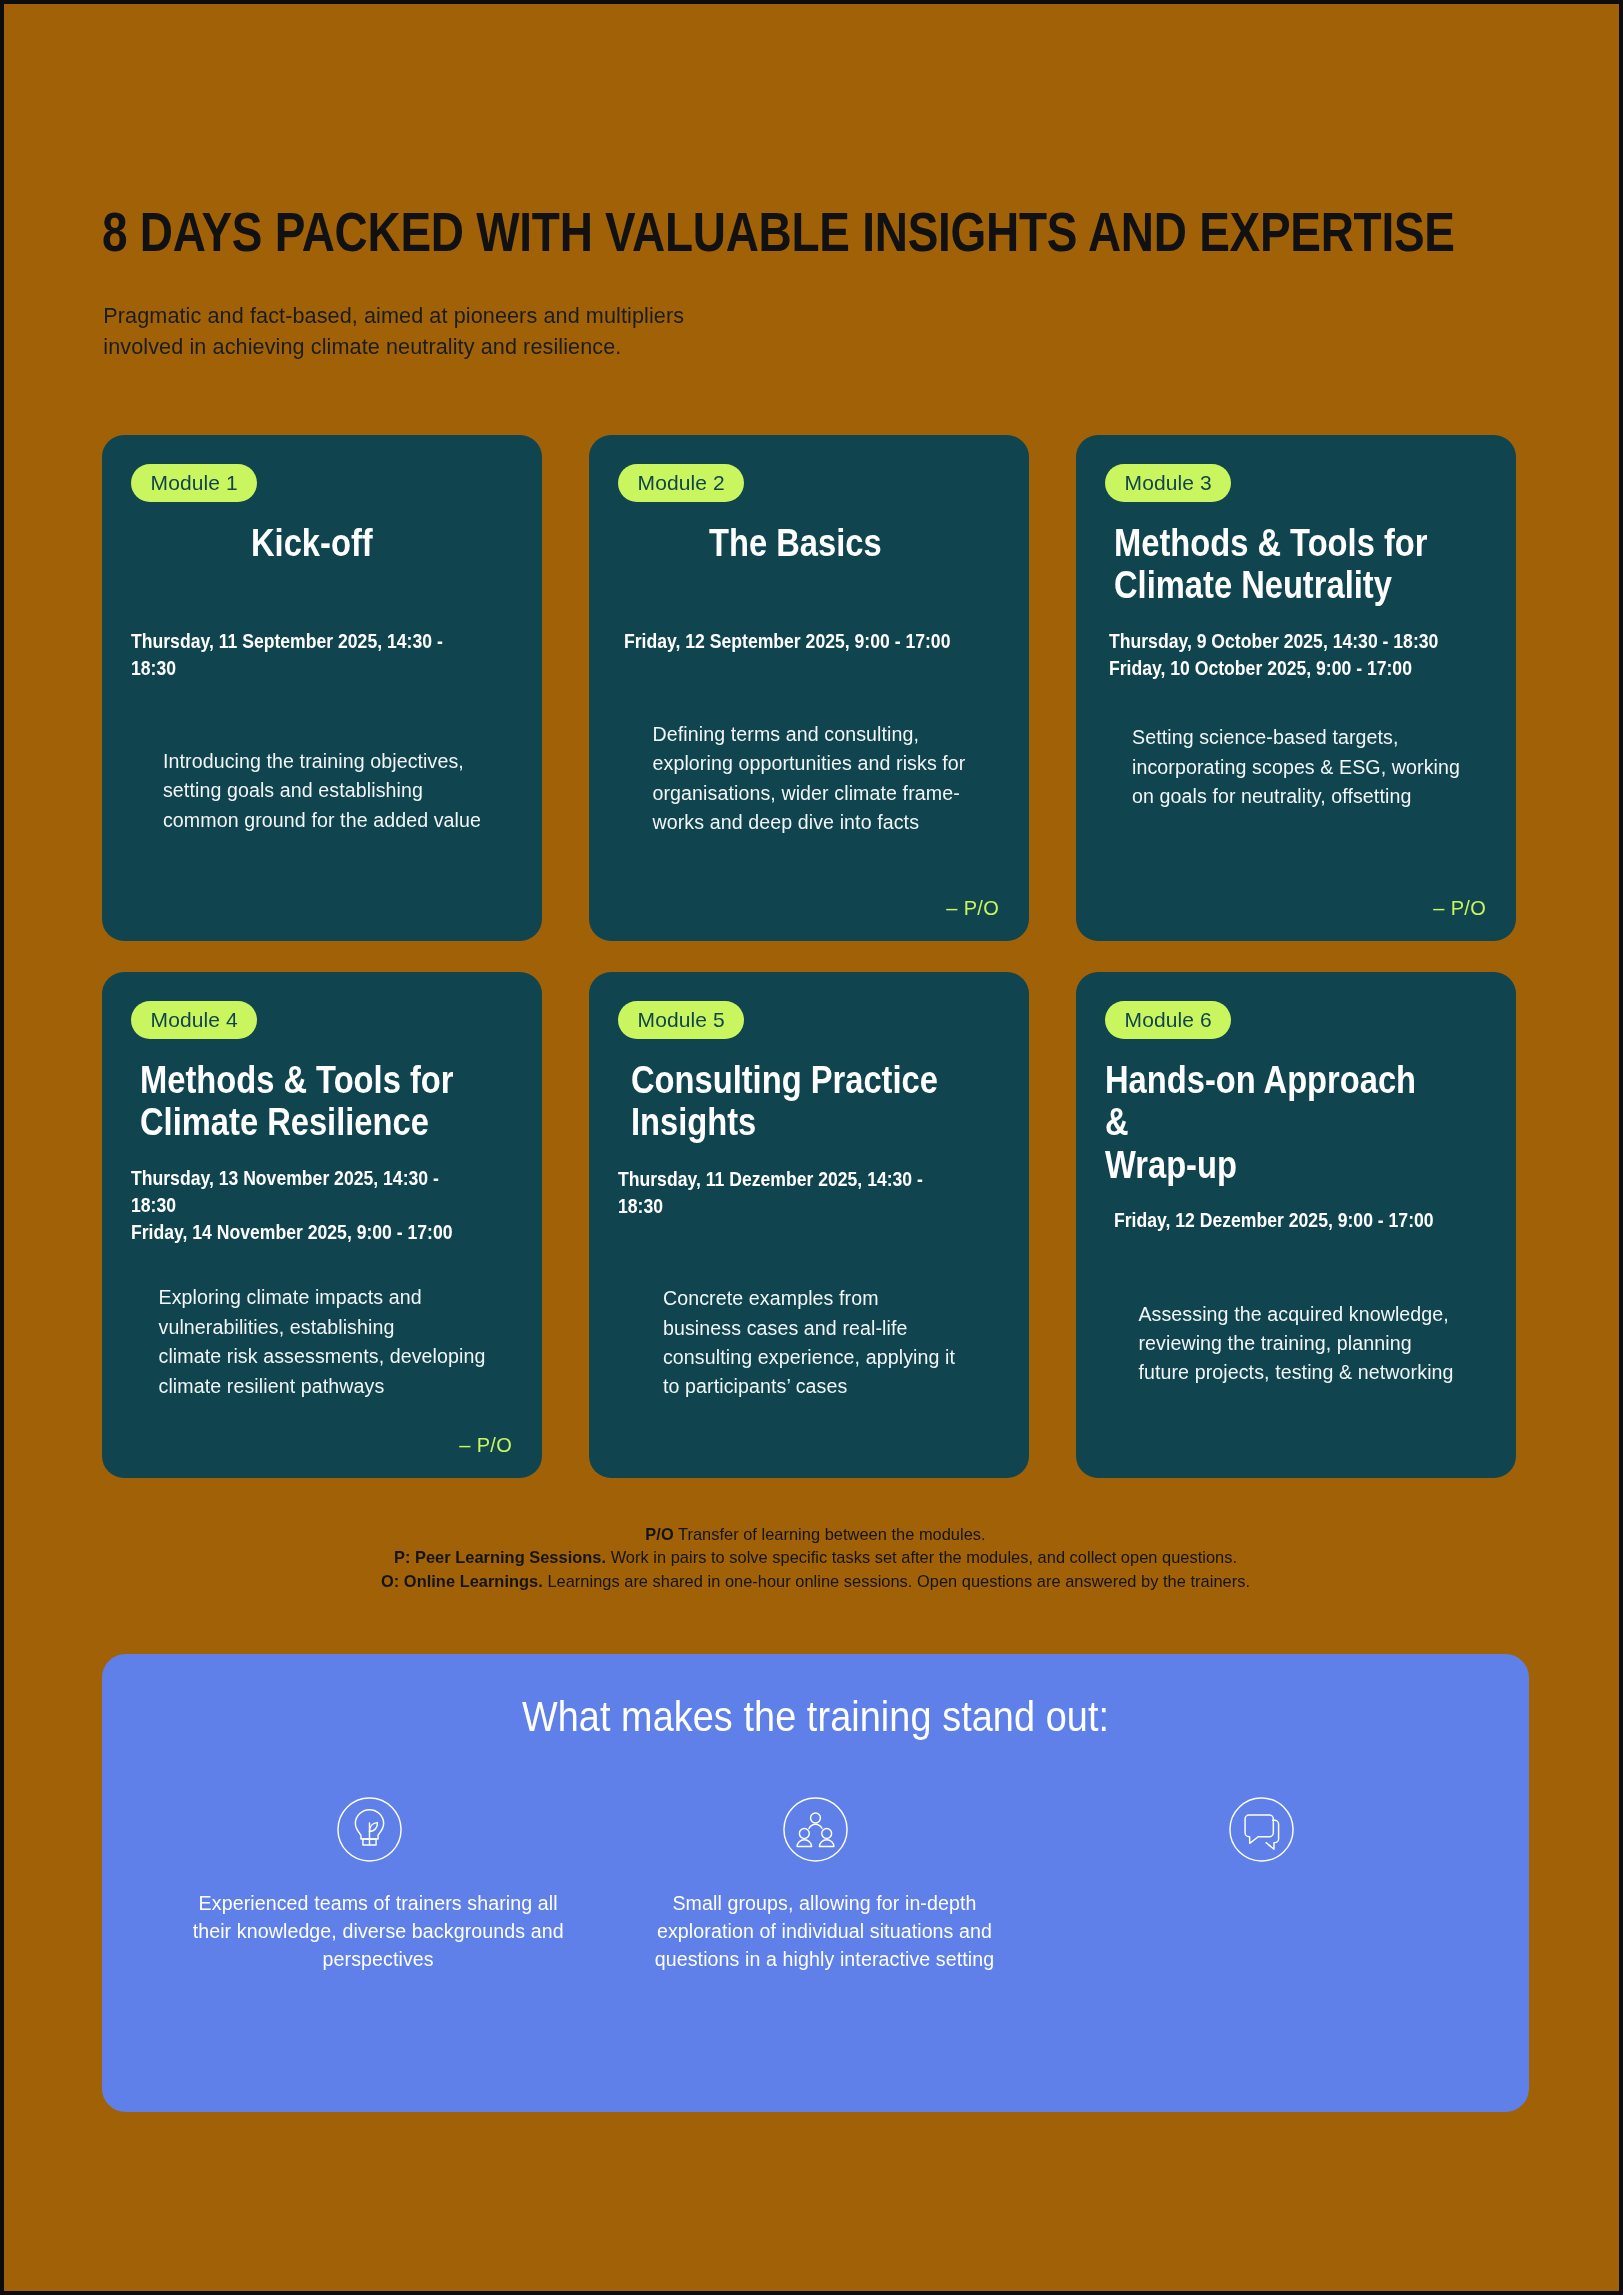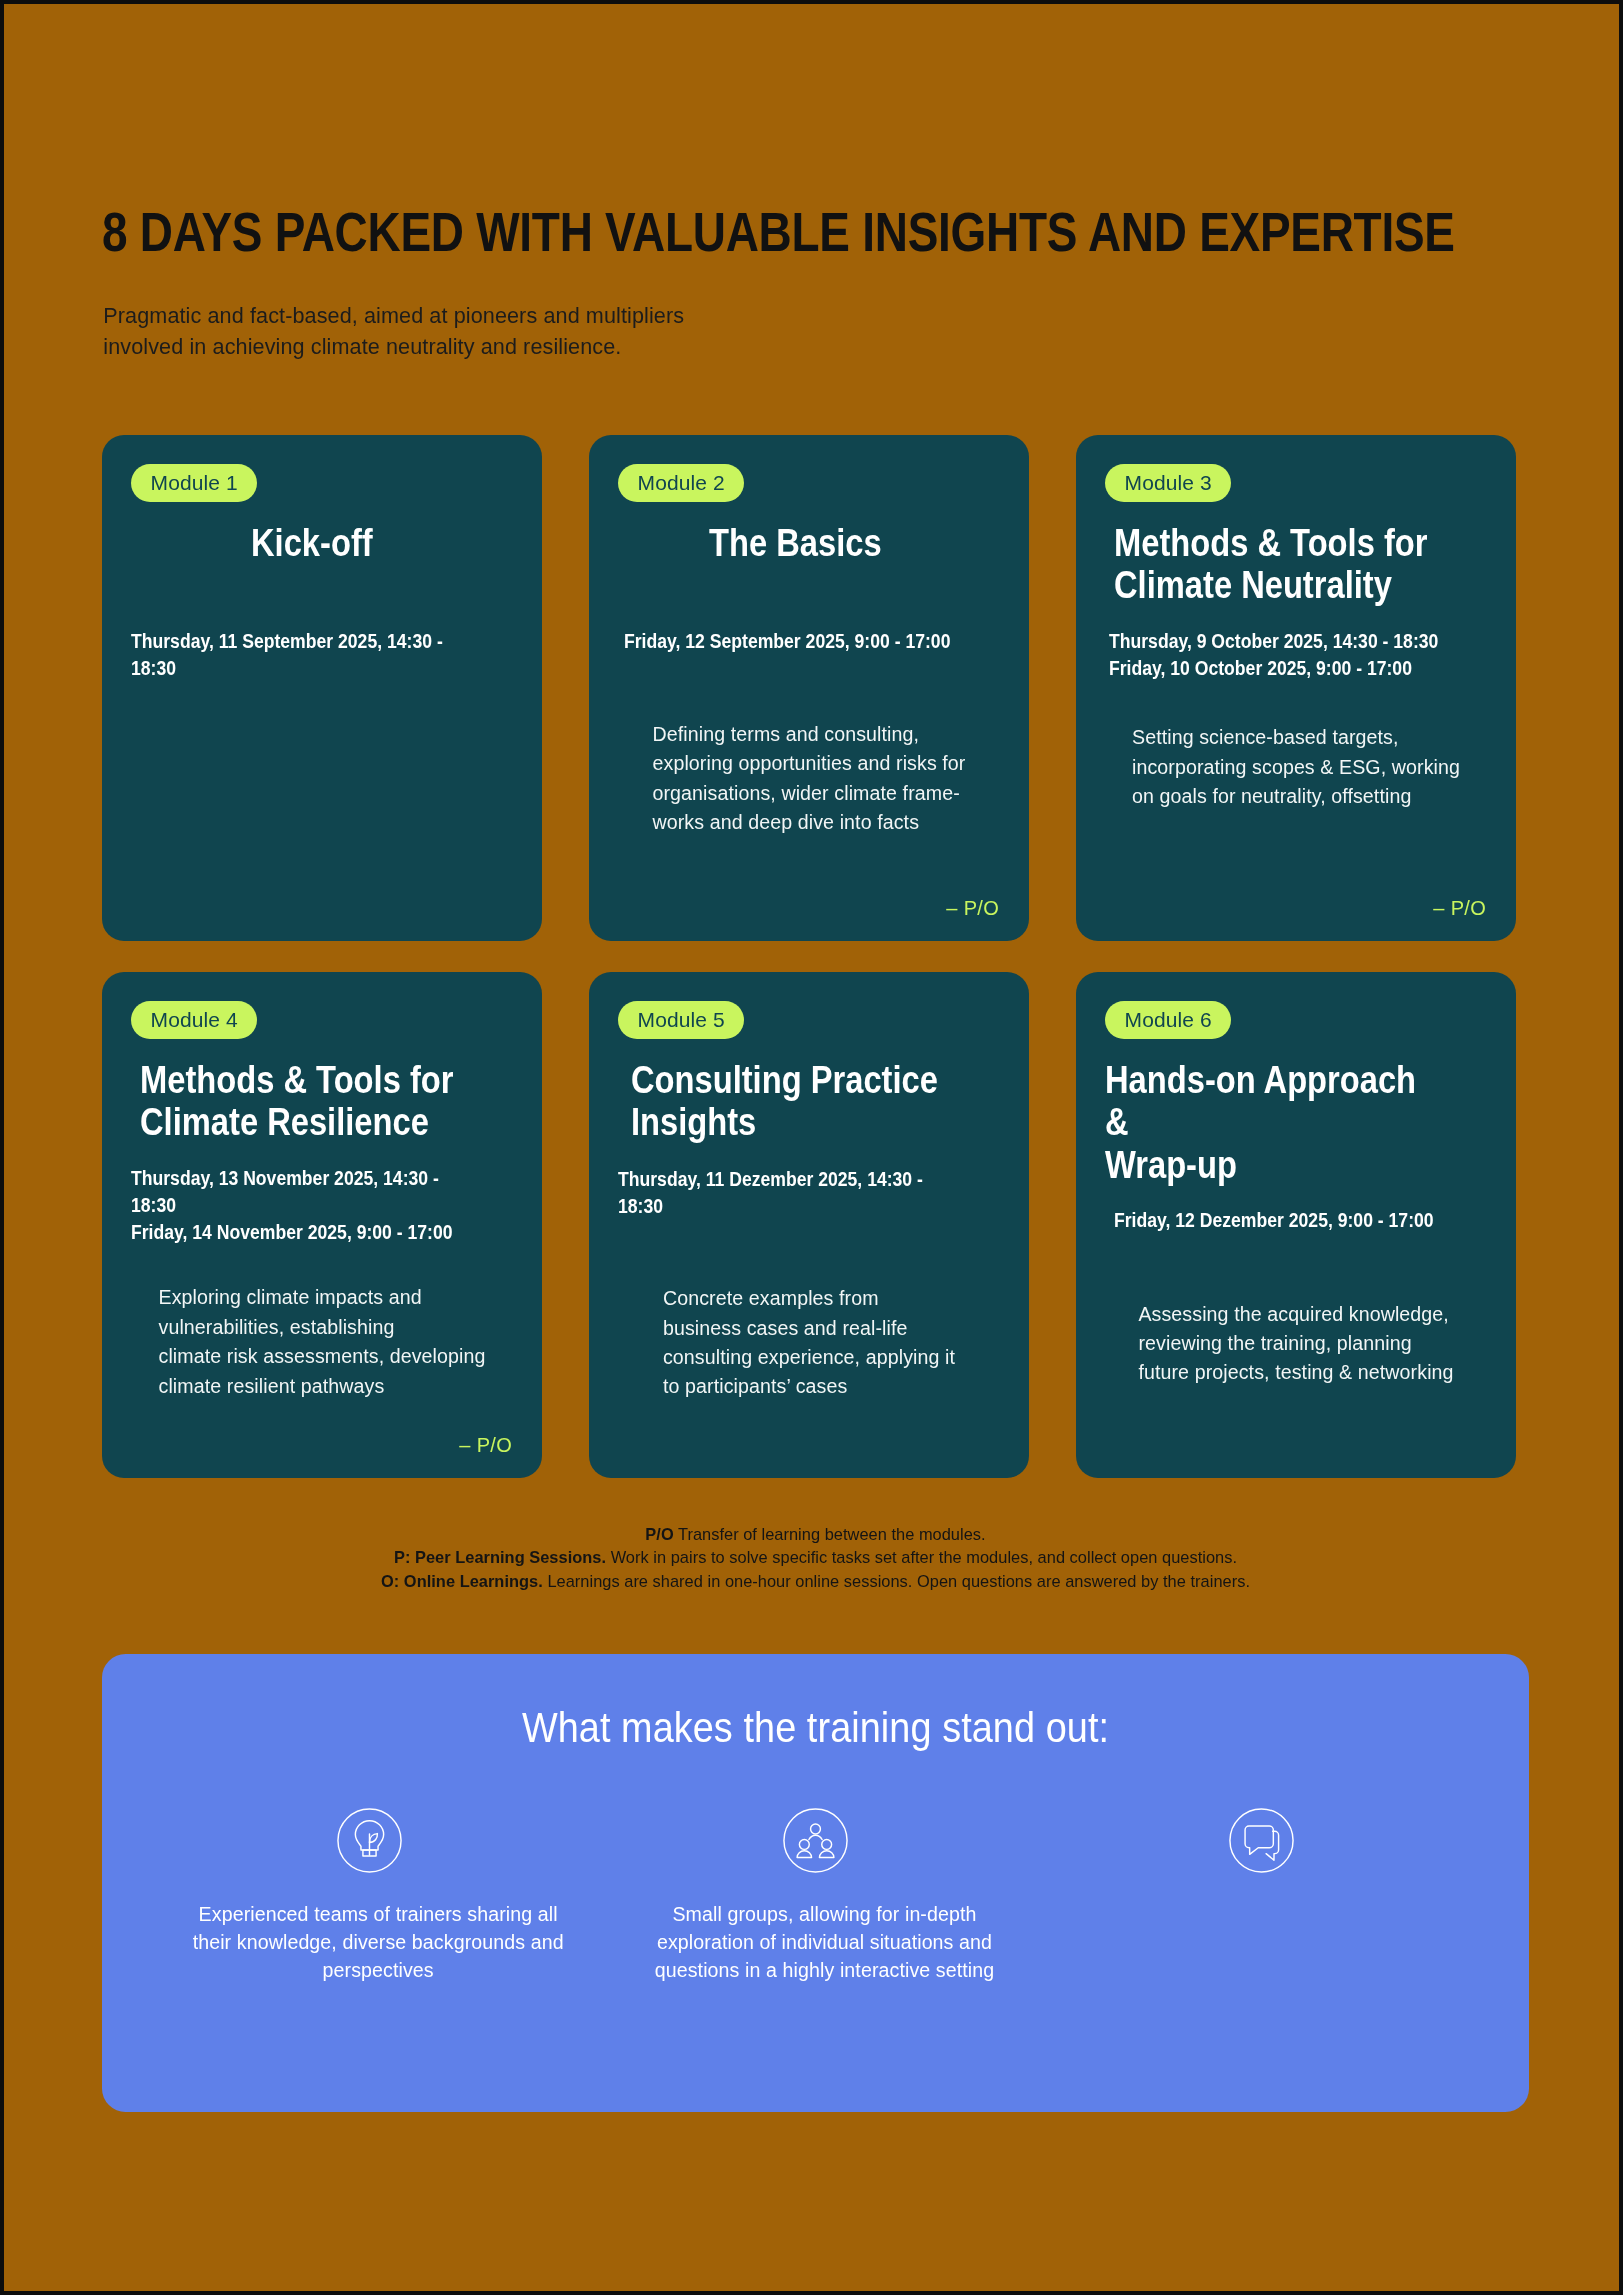--- a/index.html
+++ b/index.html
@@ -175,21 +175,21 @@
   
   .highlight-panel {
     position: absolute;
     left: 0;
     top: 1650px;
     width: 1427px;
     height: 458px;
     background: #5f80e9;
     border-radius: 23.6px;
     color: #ffffff;
-    padding-top: 53px;
+    padding-top: 42px;
   }
 
   .highlight-title {
     font-family: "Liberation Sans Narrow", "Liberation Sans", sans-serif;
     font-weight: 400;
     font-size: 42px;
     line-height: 1;
     text-align: center;
     letter-spacing: 0.1px;
     transform: scaleX(0.9);
@@ -237,20 +237,23 @@
       <span>Pragmatic and fact-based, aimed at pioneers and multipliers</span>
       <span>involved in achieving climate neutrality and resilience.</span>
     </div>
 
     <div class="module-grid">
 
       <div class="module-card card-1">
         <span class="module-pill">Module 1</span>
         <div class="module-title">Kick-off</div>
         <div class="module-dates">Thursday, 11 September 2025, 14:30 - 18:30</div>
+        <div class="module-desc">Introducing the training objectives,
+setting goals and establishing
+common ground for the added value</div>
 
       </div>
 
       <div class="module-card card-2">
         <span class="module-pill">Module 2</span>
         <div class="module-title">The Basics</div>
         <div class="module-dates">Friday, 12 September 2025, 9:00 - 17:00</div>
         <div class="module-desc">Defining terms and consulting,
 exploring opportunities and risks for
 organisations, wider climate frame-

